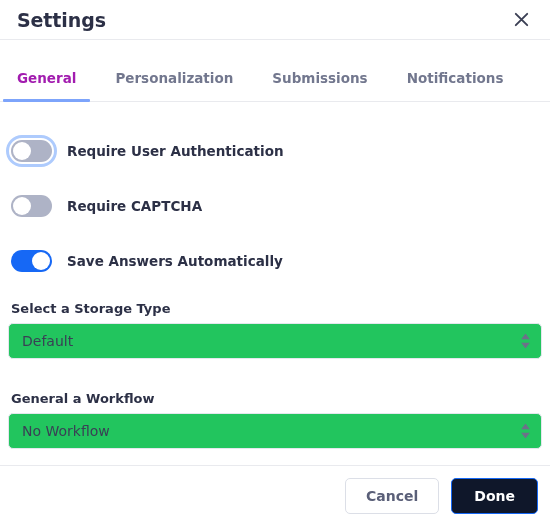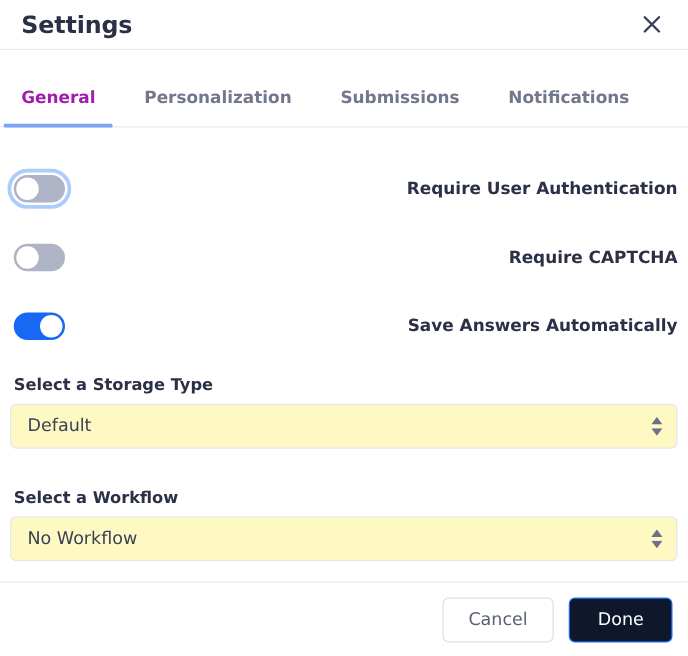--- a/index.html
+++ b/index.html
@@ -93,21 +93,20 @@
     padding: 18px 8px 0 8px;
     overflow: hidden;
   }
 
   .toggle-row {
     display: flex;
     align-items: center;
     height: 28px;
     margin-bottom: 27px;
     padding-left: 3px;
-    justify-content: space-between;
   }
   .toggle-row:nth-child(1) { margin-top: 3px; }
   .toggle-row:nth-child(3) { margin-bottom: 26px; }
 
   .switch {
     position: relative;
     width: 41px;
     height: 22px;
     border-radius: 11px;
     background: #aeb3c6;
@@ -144,21 +143,21 @@
     font-weight: bold;
     color: #2c3046;
     margin: 0 0 7px 3px;
   }
   .field-group { margin-bottom: 32px; }
 
   .select-wrap { position: relative; }
   .select-box {
     width: 534px;
     height: 36px;
-    background: #fef9c3;
+    background: #22c55e;
     border: 1px solid #e4e7ee;
     border-radius: 5px;
     display: flex;
     align-items: center;
     padding: 0 34px 0 13px;
     font-size: 14px;
     color: #3a3f55;
     cursor: pointer;
     font-family: inherit;
   }
@@ -182,21 +181,21 @@
     display: flex;
     align-items: center;
     justify-content: flex-end;
     padding: 0 12px 0 0;
     gap: 12px;
   }
   .btn {
     height: 36px;
     border-radius: 5px;
     font-size: 14px;
-    font-weight: normal;
+    font-weight: bold;
     font-family: inherit;
     cursor: pointer;
     display: inline-flex;
     align-items: center;
     justify-content: center;
   }
   .btn-cancel {
     background: #ffffff;
     border: 1px solid #dcdfe7;
     color: #5a5f78;
@@ -264,21 +263,21 @@
               <path d="M4.5 0 L9 6 L0 6 Z" fill="currentColor"></path>
             </svg>
           <svg width="9" height="6" viewBox="0 0 9 6" aria-hidden="true">
               <path d="M4.5 6 L0 0 L9 0 Z" fill="currentColor"></path>
             </svg>
         </span>
       </div>
     </div>
 
     <div class="field-group">
-      <div class="field-label">Select a Workflow</div>
+      <div class="field-label">General a Workflow</div>
       <div class="select-wrap">
         <div class="select-box">No Workflow</div>
         <span class="stepper-icon">
           <svg width="9" height="6" viewBox="0 0 9 6" aria-hidden="true">
               <path d="M4.5 0 L9 6 L0 6 Z" fill="currentColor"></path>
             </svg>
           <svg width="9" height="6" viewBox="0 0 9 6" aria-hidden="true">
               <path d="M4.5 6 L0 0 L9 0 Z" fill="currentColor"></path>
             </svg>
         </span>

